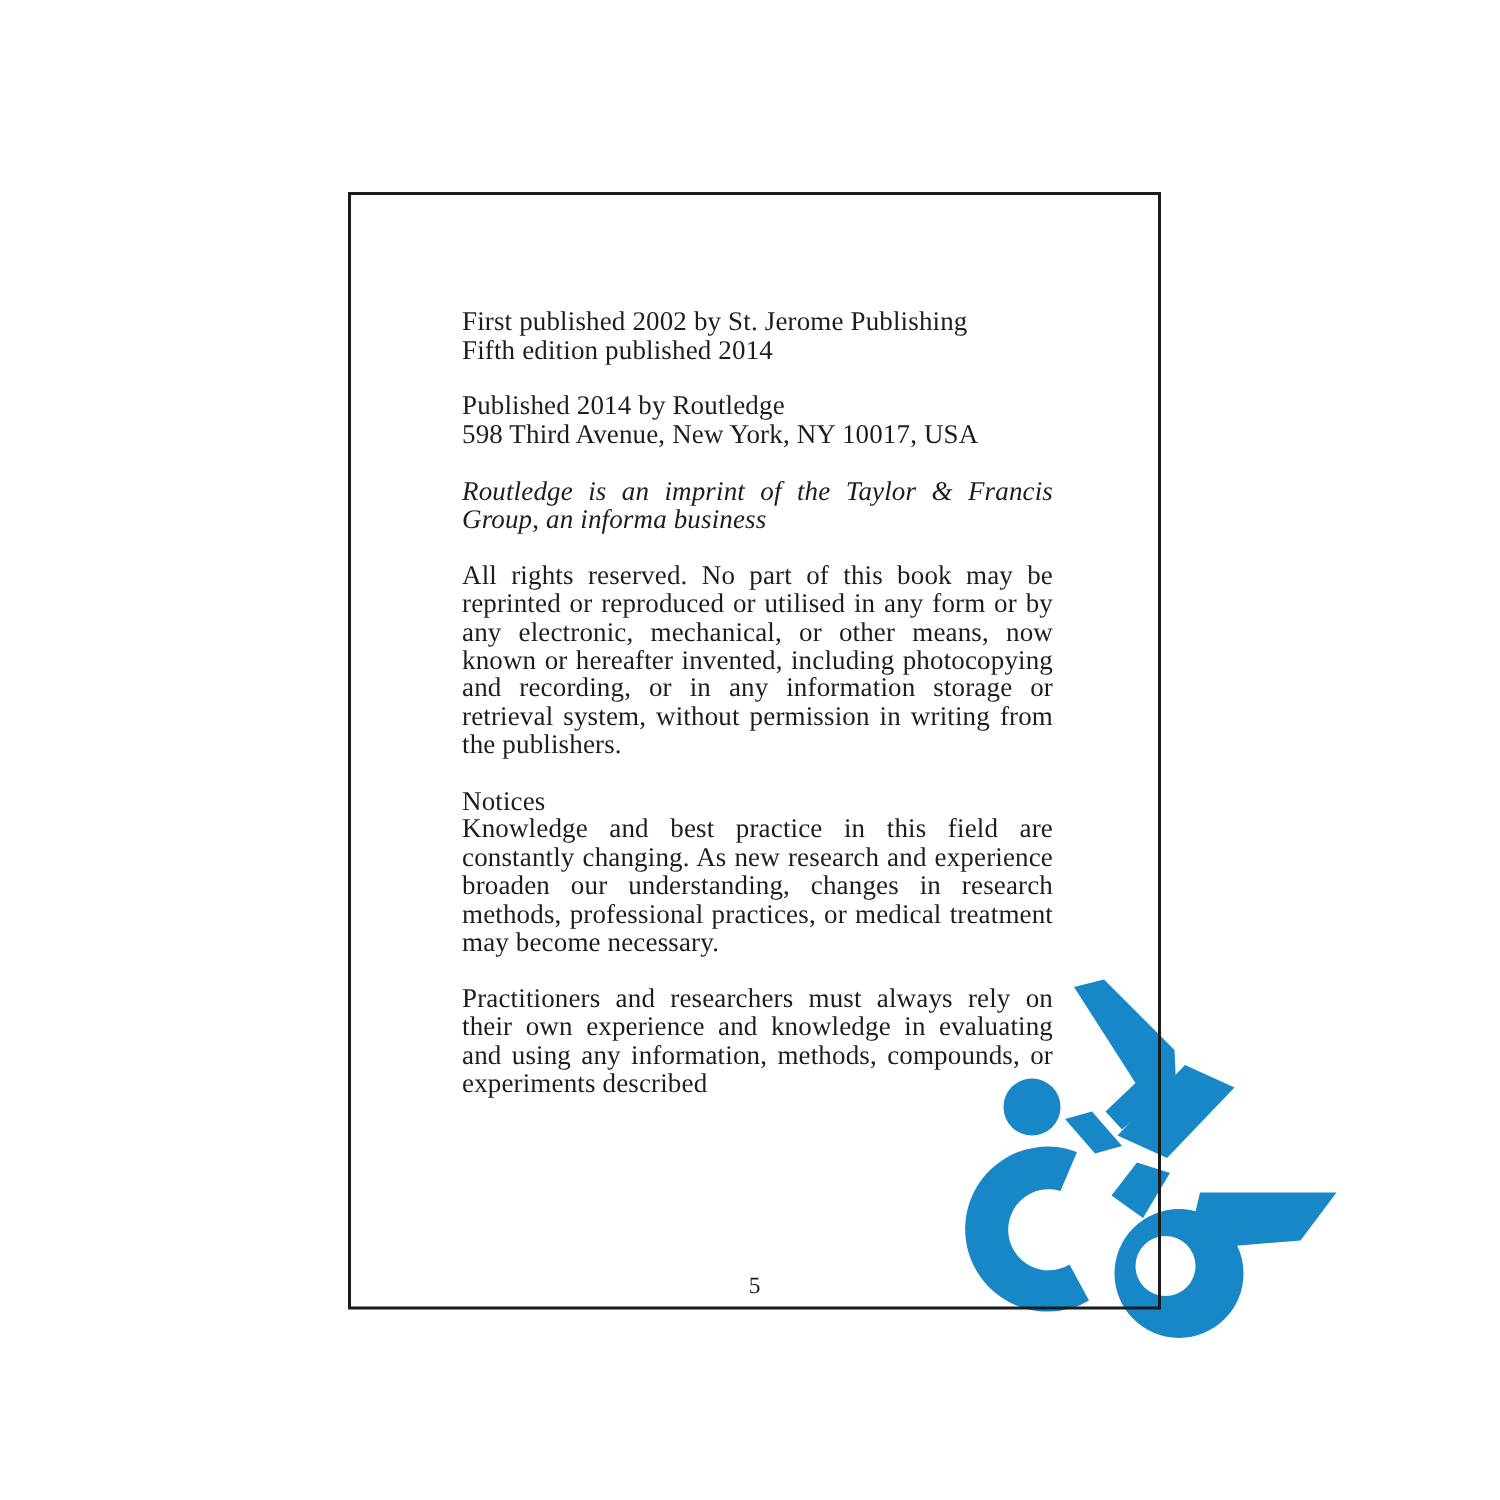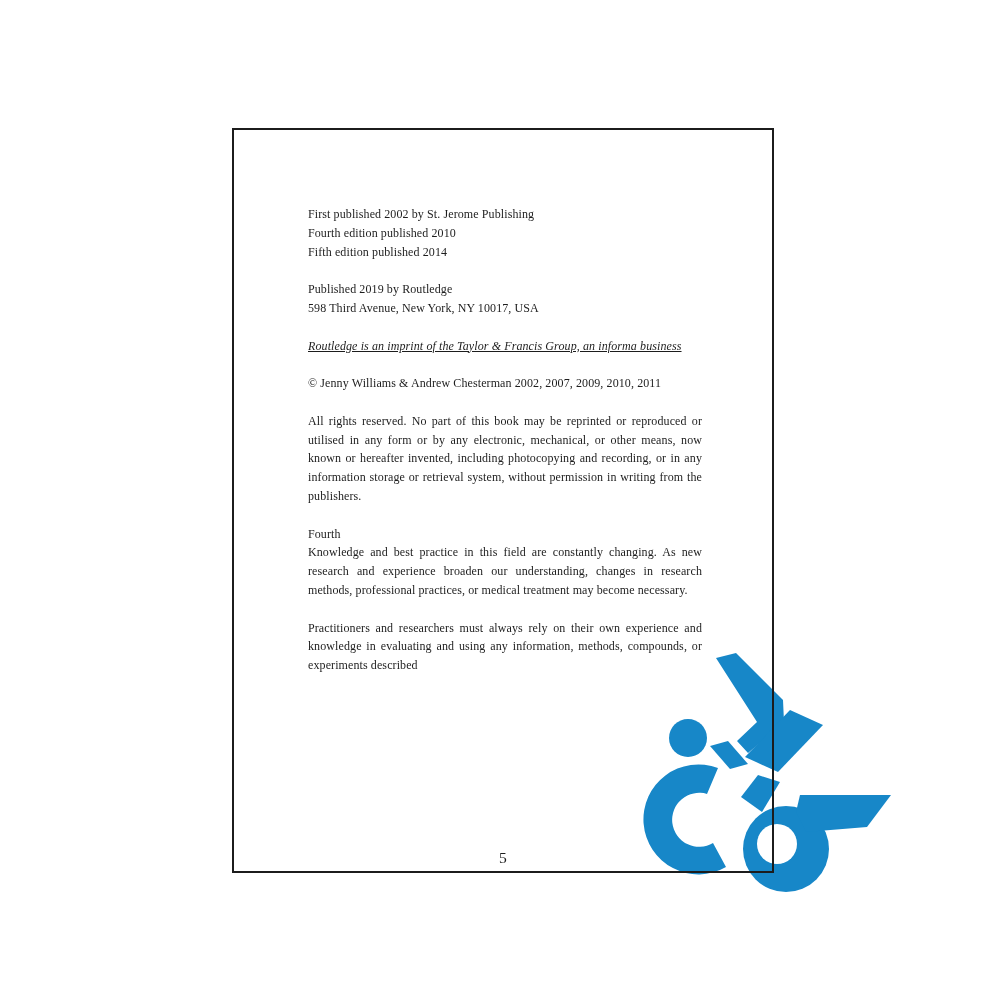--- a/index.html
+++ b/index.html
@@ -24,29 +24,29 @@
     height: 745px;
     background: #ffffff;
     z-index: 10;
   }
   .page-content {
     position: absolute;
     left: 76px;
     right: 72px;
     top: 77px;
     color: #1d1d1d;
-    font-size: 12px;
+    font-size: 18px;
     line-height: 18.8px;
     letter-spacing: 0.1px;
   }
   .block { margin: 0 0 18.8px 0; }
   .block:last-child { margin-bottom: 0; }
   .ln { white-space: nowrap; }
   .just { text-align: justify; margin: 0; }
-  .italic { font-style: italic; text-decoration: underline; }
+  .italic { font-style: italic; }
   .notices-heading { margin: 0; }
   .pagenum {
     position: absolute;
     left: 0;
     right: 0;
     bottom: 6px;
     text-align: center;
     color: #1d1d1d;
     font-size: 15.6px;
   }
@@ -77,43 +77,39 @@
 </head>
 <body>
 
 <div class="canvas">
 
   <div class="page">
     <div class="page-content">
 
       <div class="block">
         <div class="ln">First published 2002 by St. Jerome Publishing</div>
-        <div class="ln">Fourth edition published 2010</div>
         <div class="ln">Fifth edition published 2014</div>
       </div>
 
       <div class="block">
-        <div class="ln">Published 2019 by Routledge</div>
+        <div class="ln">Published 2014 by Routledge</div>
         <div class="ln">598 Third Avenue, New York, NY 10017, USA</div>
       </div>
 
       <div class="block">
         <p class="just italic">Routledge is an imprint of the Taylor &amp; Francis Group, an informa business</p>
       </div>
 
-      <div class="block">
-        <p class="just">© Jenny Williams &amp; Andrew Chesterman 2002, 2007, 2009, 2010, 2011</p>
-      </div>
 
       <div class="block">
         <p class="just">All rights reserved. No part of this book may be reprinted or reproduced or utilised in any form or by any electronic, mechanical, or other means, now known or hereafter invented, including photocopying and recording, or in any information storage or retrieval system, without permission in writing from the publishers.</p>
       </div>
 
       <div class="block">
-        <p class="notices-heading">Fourth</p>
+        <p class="notices-heading">Notices</p>
         <p class="just">Knowledge and best practice in this field are constantly changing. As new research and experience broaden our understanding, changes in research methods, professional practices, or medical treatment may become necessary.</p>
       </div>
 
       <div class="block">
         <p class="just">Practitioners and researchers must always rely on their own experience and knowledge in evaluating and using any information, methods, compounds, or experiments described</p>
       </div>
 
     </div>
 
     <div class="pagenum">5</div>

